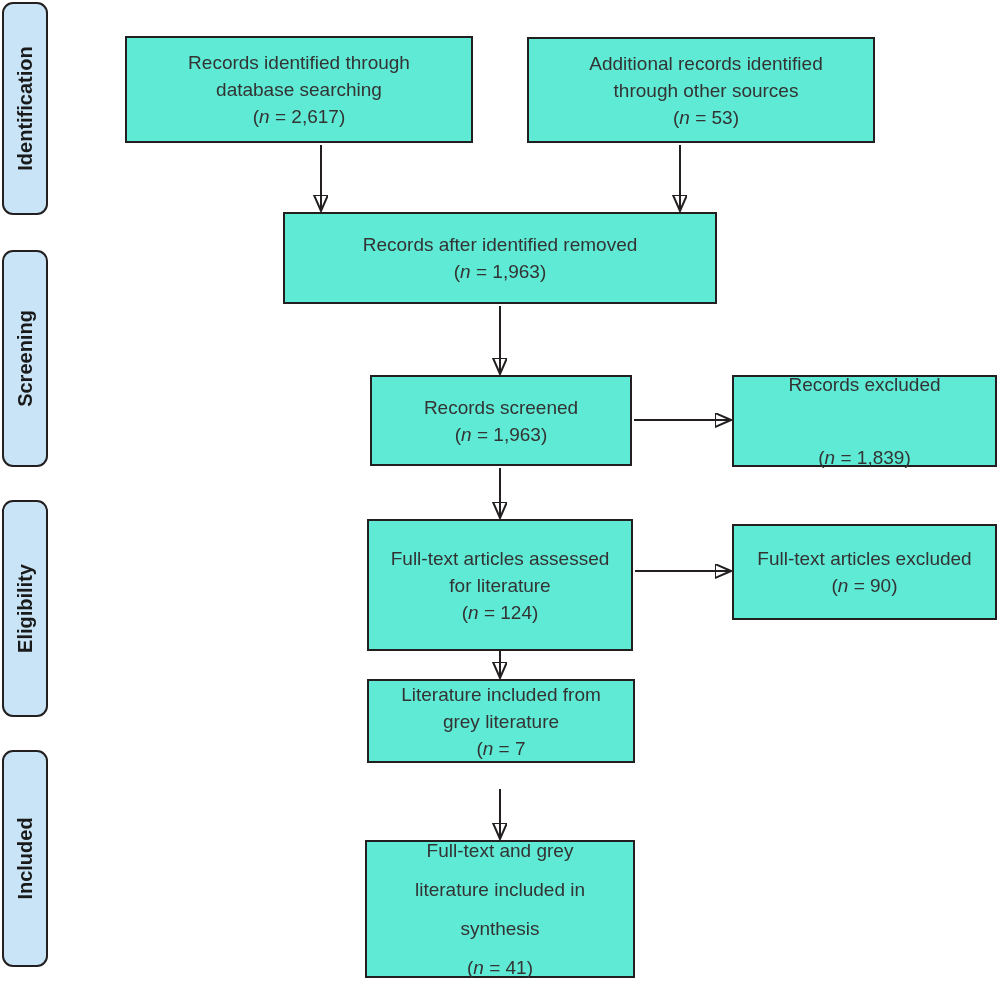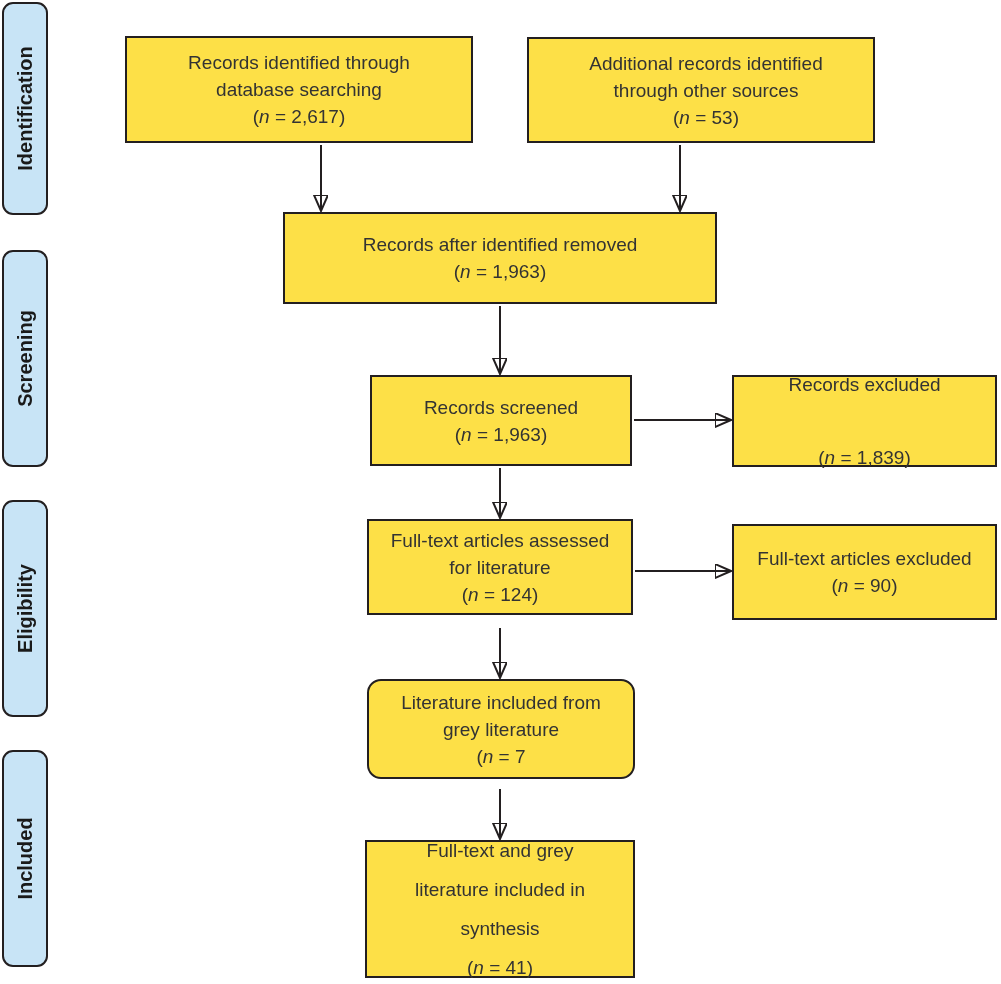--- a/index.html
+++ b/index.html
@@ -30,21 +30,21 @@
   .stage .vlabel{
     transform:rotate(-90deg);
     white-space:nowrap;
     font-weight:700;
     font-size:20px;
     color:#1a1a1a;
   }
 
   .box{
     position:absolute;
-    background:#fde047;
+    background:#5eead4;
     border:2px solid var(--stroke);
     box-sizing:border-box;
     display:flex;flex-direction:column;
     align-items:center;justify-content:center;
     text-align:center;
     font-size:19px;line-height:27px;
     padding:2px 6px;
   }
   .box .line{display:block;}
   .box .count{white-space:pre;}
@@ -104,32 +104,32 @@
   <div class="box" style="left:370px;top:375px;width:262px;height:91px;align-items:center;">
     <span class="line">Records screened</span>
     <span class="line count"><span>(</span><em>n</em><span> = 1,963)</span></span>
   </div>
 
   <div class="box" style="left:732px;top:375px;width:265px;height:92px;gap:46px;">
     <span class="line">Records excluded</span>
     <span class="line count"><span>(</span><em>n</em><span> = 1,839)</span></span>
   </div>
 
-  <div class="box" style="left:367px;top:519px;width:266px;height:96px;">
+  <div class="box" style="left:367px;top:519px;width:266px;height:132px;">
     <span class="line">Full-text articles assessed</span>
     <span class="line">for literature</span>
     <span class="line count"><span>(</span><em>n</em><span> = 124)</span></span>
   </div>
 
   <div class="box" style="left:732px;top:524px;width:265px;height:96px;">
     <span class="line">Full-text articles excluded</span>
     <span class="line count"><span>(</span><em>n</em><span> = 90)</span></span>
   </div>
 
-  <div class="box" style="left:367px;top:679px;width:268px;height:100px;border-radius:14px;">
+  <div class="box" style="left:367px;top:679px;width:268px;height:84px;">
     <span class="line">Literature included from</span>
     <span class="line">grey literature</span>
     <span class="line count"><span>(</span><em>n</em><span> = 7</span></span>
   </div>
 
   <div class="box" style="left:365px;top:840px;width:270px;height:138px;gap:12px;">
     <span class="line">Full-text and grey</span>
     <span class="line">literature included in</span>
     <span class="line">synthesis</span>
     <span class="line count"><span>(</span><em>n</em><span> = 41)</span></span>

